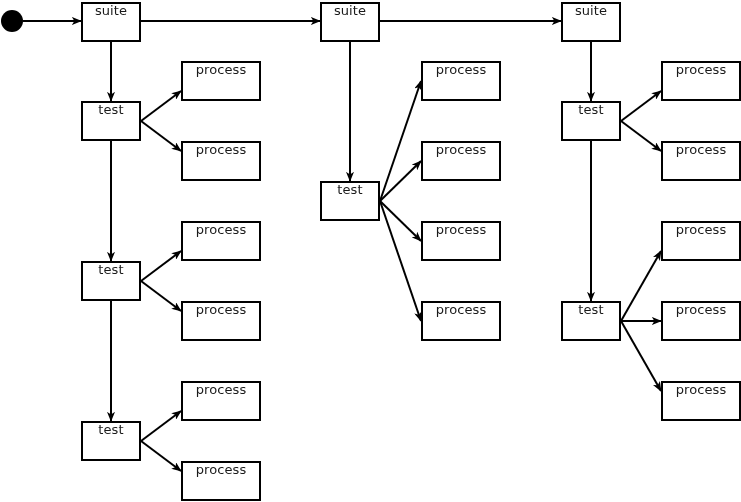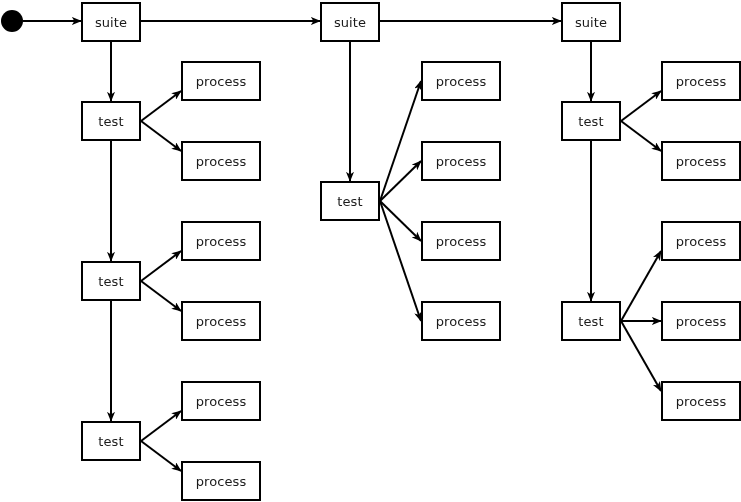--- a/index.html
+++ b/index.html
@@ -25,21 +25,21 @@
     width: 741px;
     height: 502px;
     display: block;
   }
   .node-box {
     position: absolute;
     box-sizing: border-box;
     background: #ffffff;
     border: 2px solid #000000;
     display: flex;
-    align-items: center;
+    align-items: flex-start;
     justify-content: center;
     font-family: "DejaVu Sans", "Liberation Sans", sans-serif;
     font-size: 13px;
     line-height: 1;
     color: #1a1a1a;
     letter-spacing: 0.1px;
     white-space: nowrap;
     user-select: none;
   }
   .node-label {

